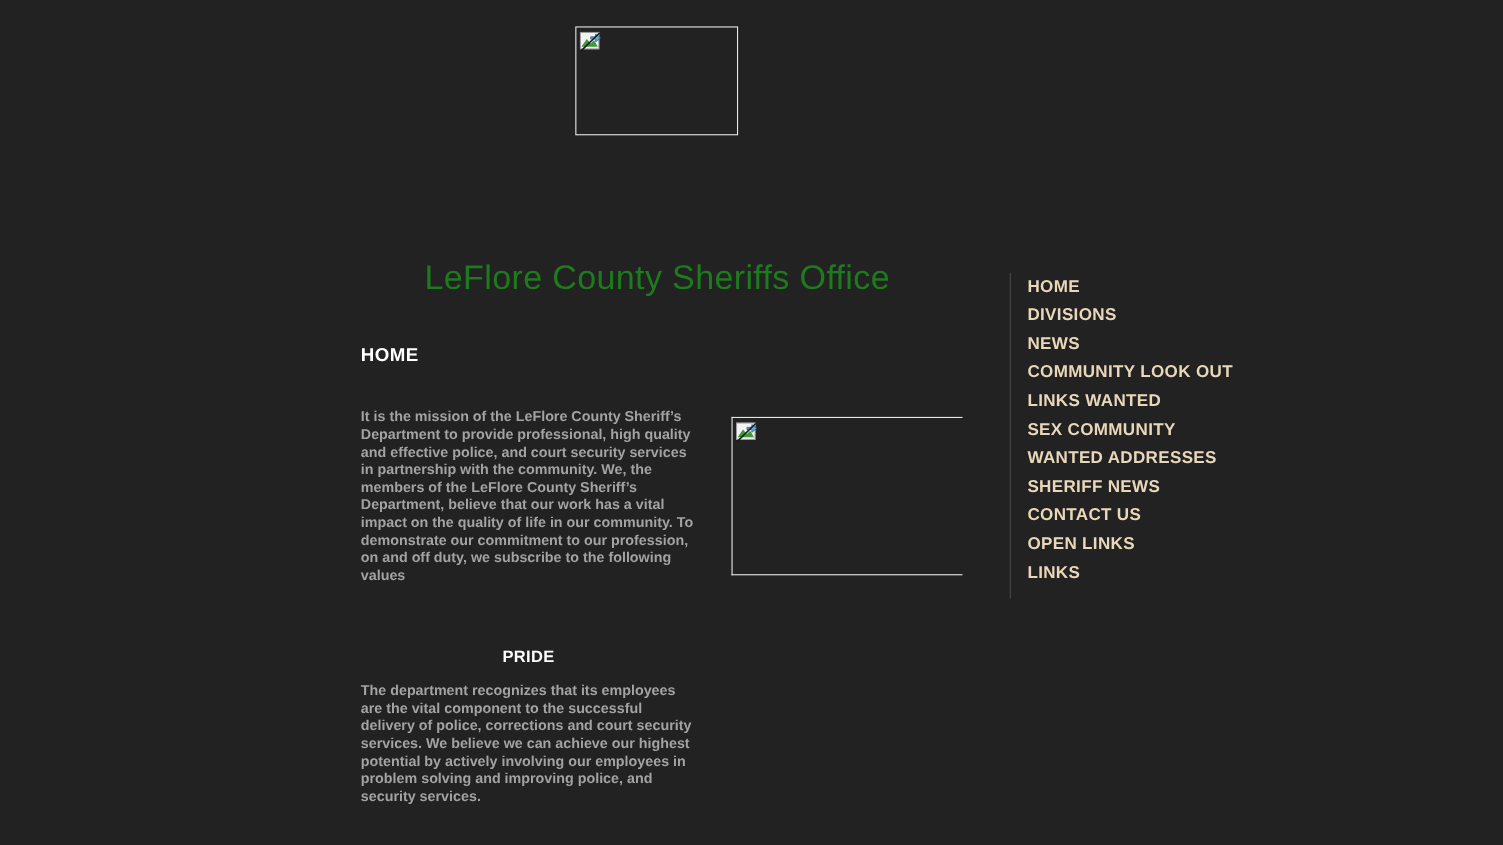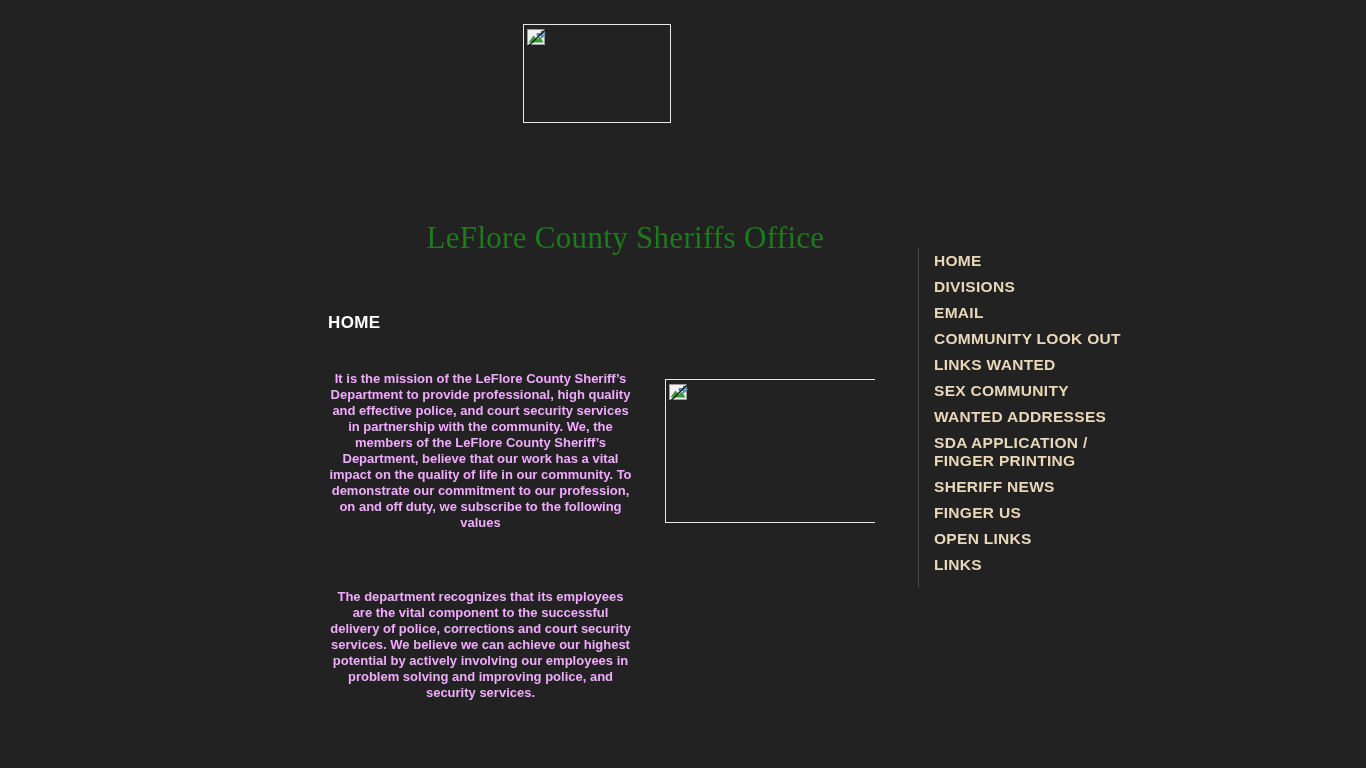--- a/index.html
+++ b/index.html
@@ -48,31 +48,30 @@
     left: 3px;
     top: 3px;
     width: 20px;
     height: 20px;
   }
 
   
   .site-title {
     position: absolute;
     left: 0px;
-    top: 218px;
+    top: 233px;
     width: 1195px;
     text-align: center;
     color: #1d7a1d;
     font-size: 31px;
     font-weight: normal;
-    font-family: Liberation Serif, serif;
+    font-family: Liberation Sans, sans-serif;
     letter-spacing: 0.3px;
     line-height: 40px;
     margin: 0;
-    padding-left: 28px;
   }
 
   
   .content {
     position: absolute;
     left: 328px;
     top: 313px;
     width: 560px;
   }
 
@@ -116,25 +115,24 @@
     color: #ffffff;
     font-size: 15px;
     font-weight: bold;
     text-align: center;
     margin: 0 0 14px 0;
     letter-spacing: 0.3px;
     font-family: "Liberation Sans", sans-serif;
   }
 
   .section-body {
-    color: #f0abfc;
+    color: #a3a3a3;
     font-size: 13px;
     font-weight: bold;
     line-height: 16px;
-    text-align: center;
     margin: 0;
     font-family: "Liberation Sans", sans-serif;
   }
 
   .section-gap {
     height: 58px;
   }
 
   .clear { clear: both; }
 
@@ -205,35 +203,35 @@
           <span class="alt-text"></span>
         </div>
       </div>
       <div class="clear"></div>
     </div>
 
     <div class="section-gap"></div>
 
     <div class="content-row">
       <div class="text-col">
+        <div class="section-title">PRIDE</div>
         <p class="section-body">The department recognizes that its employees are the vital component to the successful delivery of police, corrections and court security services. We believe we can achieve our highest potential by actively involving our employees in problem solving and improving police, and security services.</p>
       </div>
       <div class="clear"></div>
     </div>
 
   </div>
 
   <nav class="nav">
     <a class="nav-item" href="#">HOME</a>
     <a class="nav-item" href="#">DIVISIONS</a>
-    <a class="nav-item" href="#">EMAIL</a>
+    <a class="nav-item" href="#">NEWS</a>
     <a class="nav-item" href="#">COMMUNITY LOOK OUT</a>
     <a class="nav-item" href="#">LINKS WANTED</a>
     <a class="nav-item" href="#">SEX COMMUNITY</a>
     <a class="nav-item" href="#">WANTED ADDRESSES</a>
-    <a class="nav-item" href="#">SDA APPLICATION / FINGER PRINTING</a>
     <a class="nav-item" href="#">SHERIFF NEWS</a>
-    <a class="nav-item" href="#">FINGER US</a>
+    <a class="nav-item" href="#">CONTACT US</a>
     <a class="nav-item" href="#">OPEN LINKS</a>
     <a class="nav-item" href="#">LINKS</a>
   </nav>
 
 </div>
 
 </body></html>

